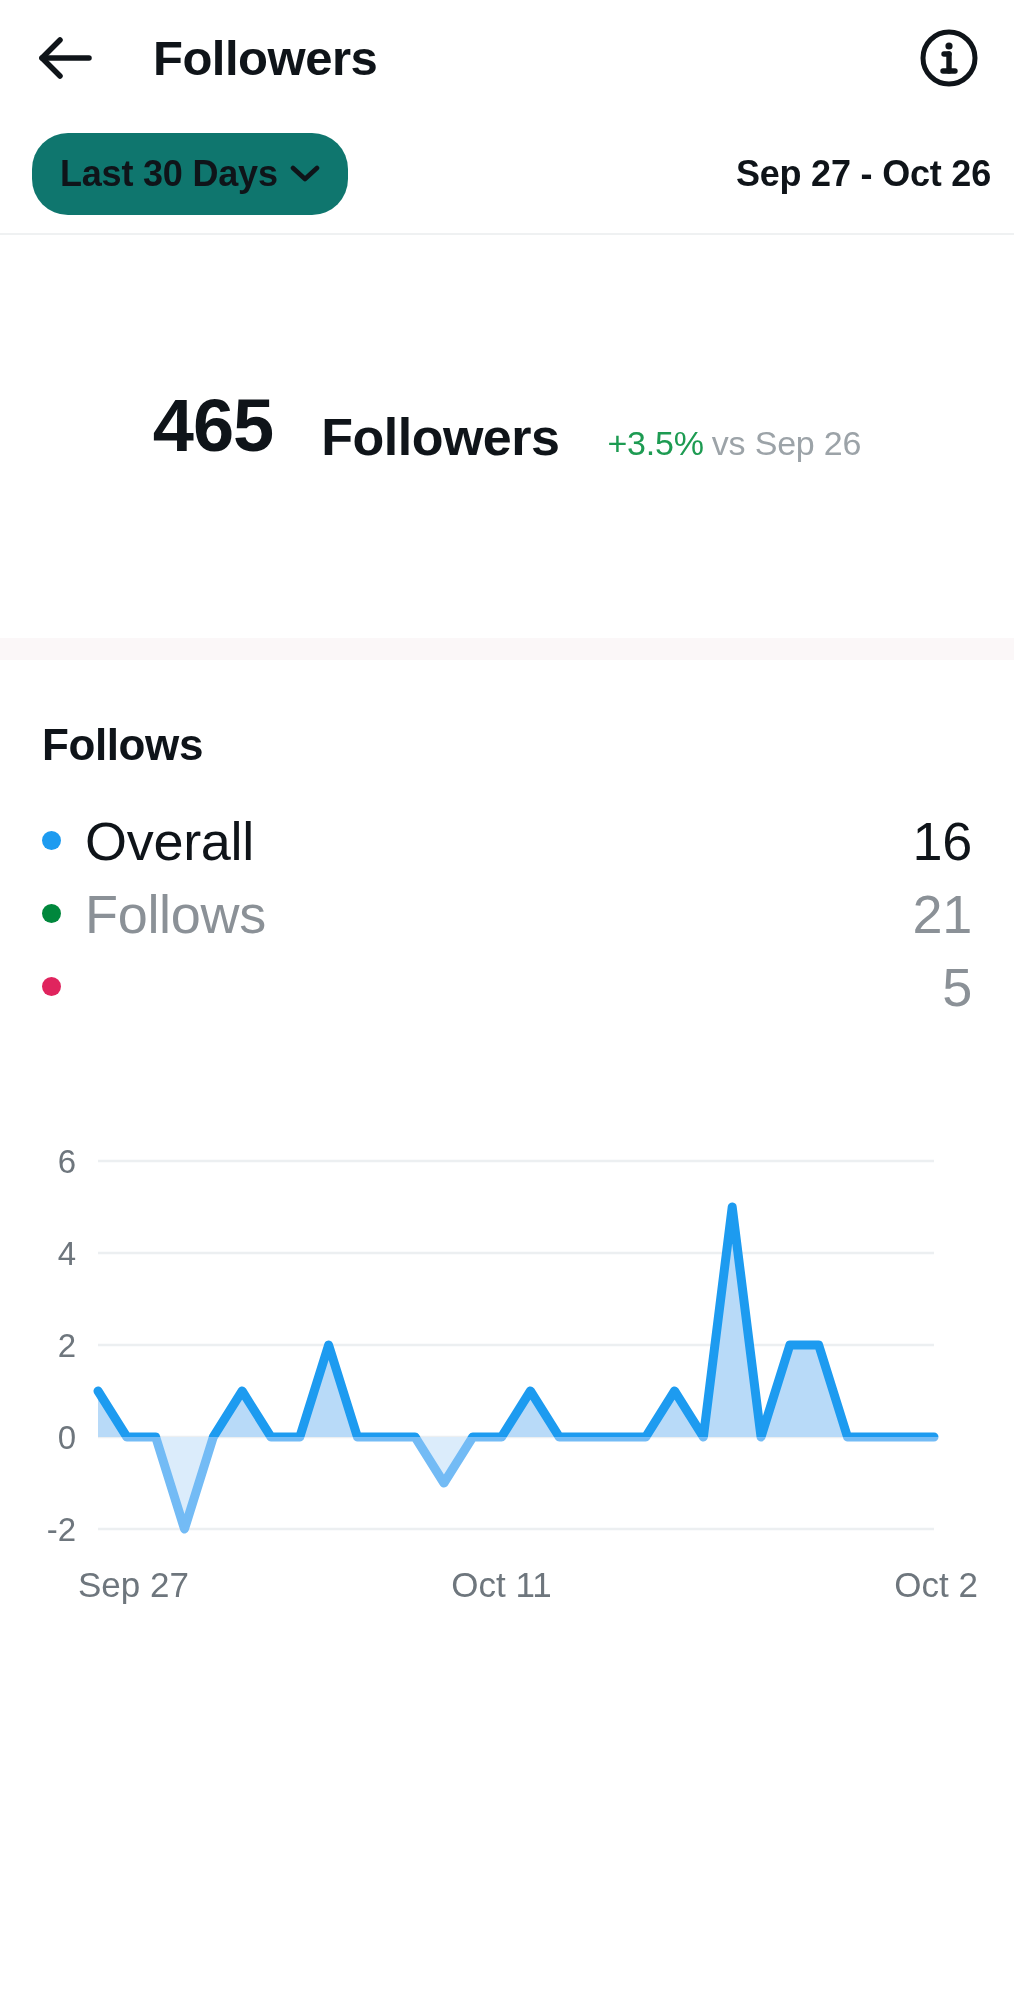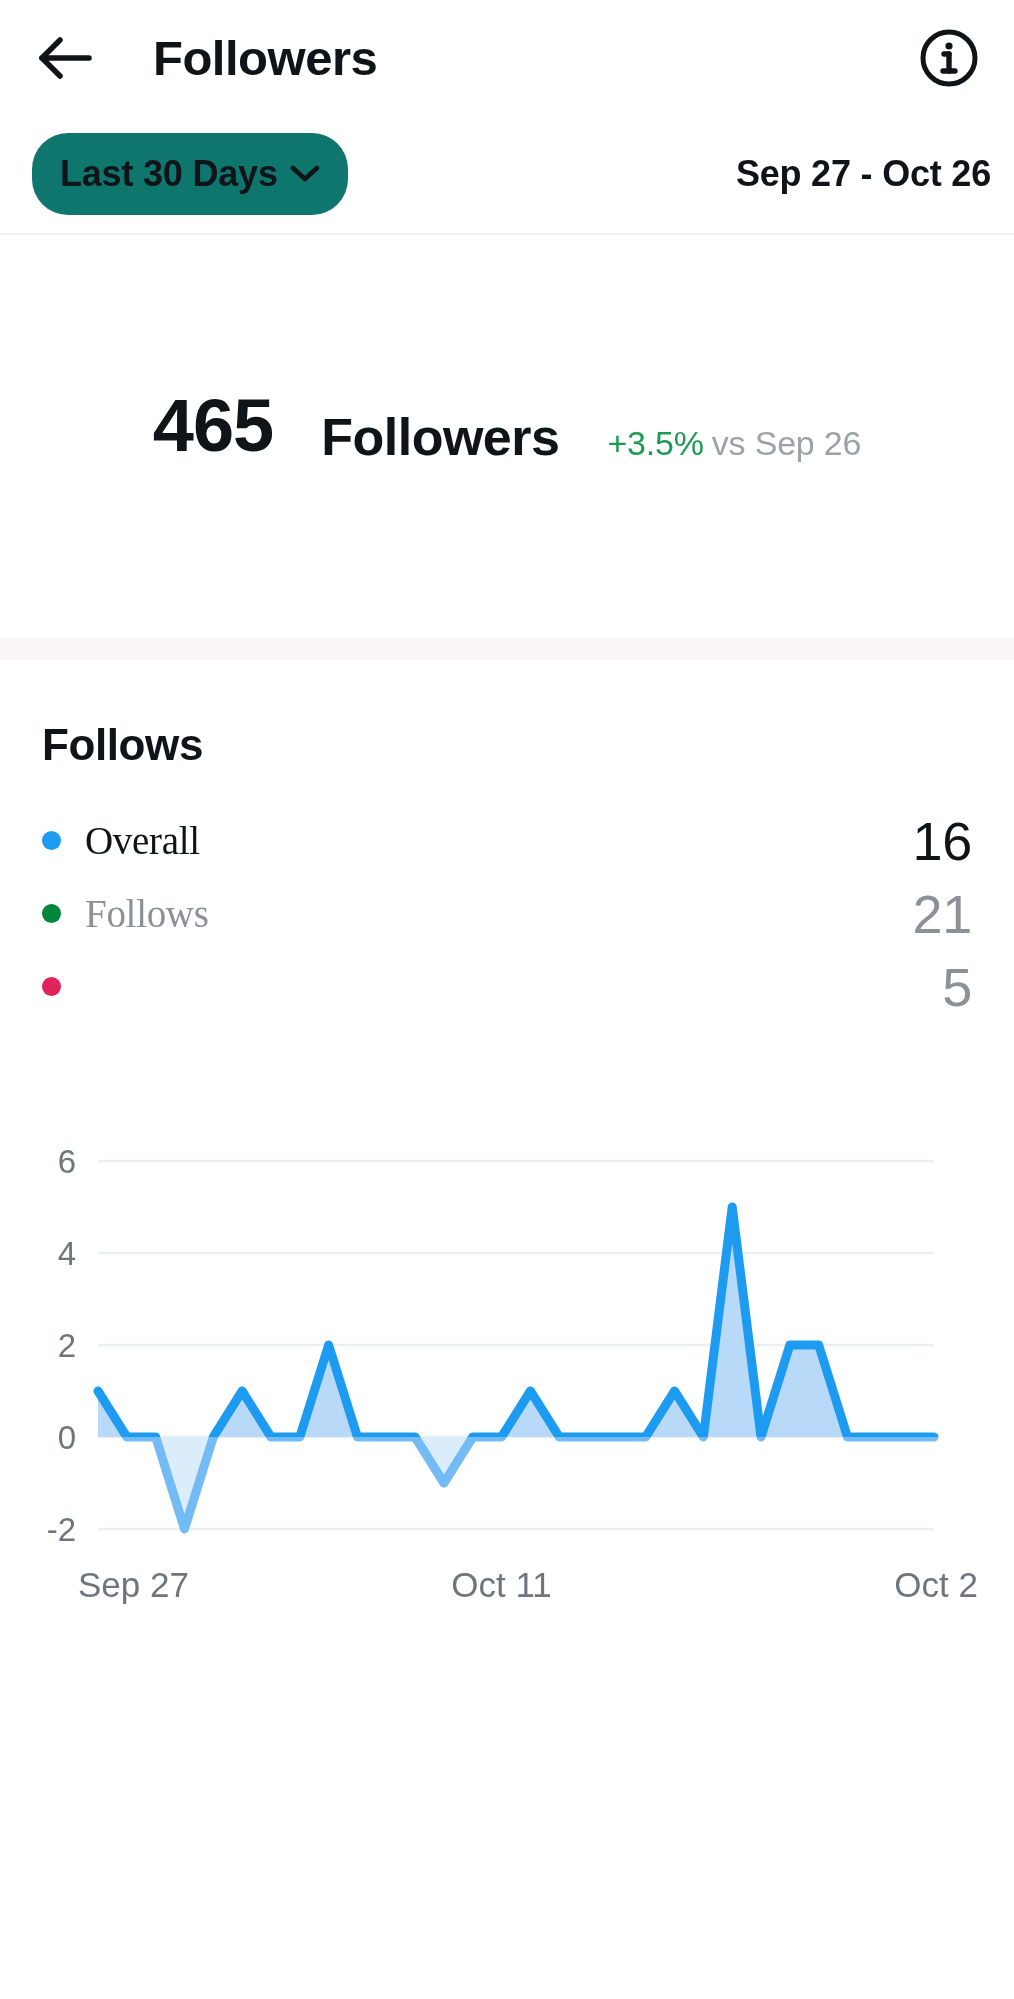--- a/index.html
+++ b/index.html
@@ -148,23 +148,22 @@
     height: 73px;
   }
   .legend-dot {
     width: 19px;
     height: 19px;
     border-radius: 50%;
     flex: 0 0 auto;
     margin-right: 24px;
   }
   .legend-name {
-    font-size: 39px;
+    font-size: 54px;
     letter-spacing: -0.3px;
-    font-family: Liberation Serif, serif;
   }
   .legend-val {
     margin-left: auto;
     font-size: 54px;
     letter-spacing: -0.3px;
   }
   .legend-row.primary .legend-name,
   .legend-row.primary .legend-val { color: #0f1419; }
   .legend-row.muted .legend-name,
   .legend-row.muted .legend-val { color: #8b9197; }

